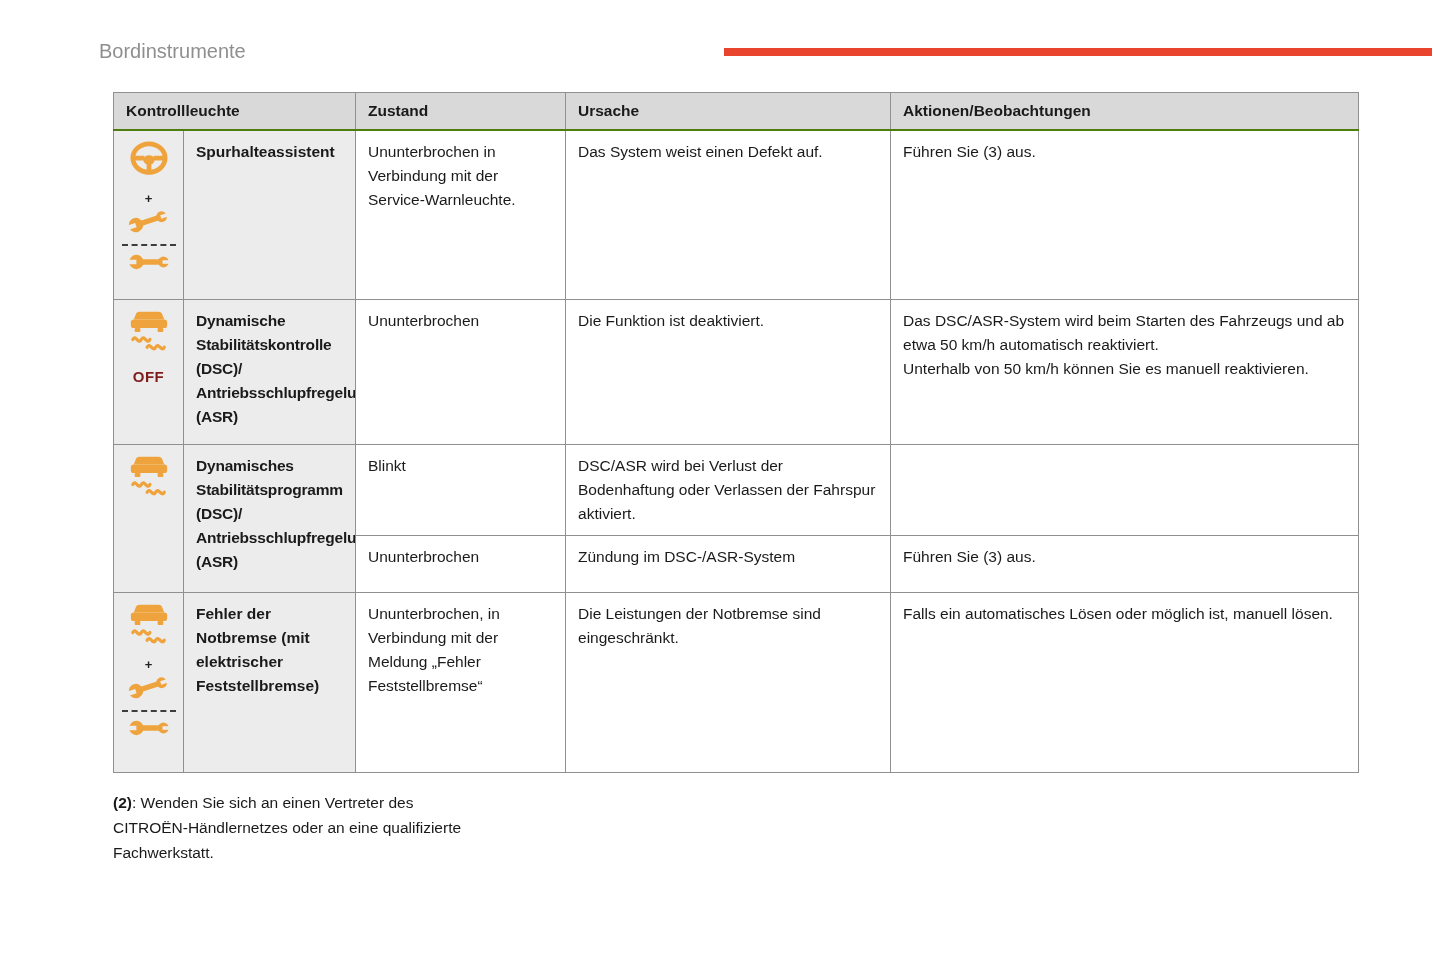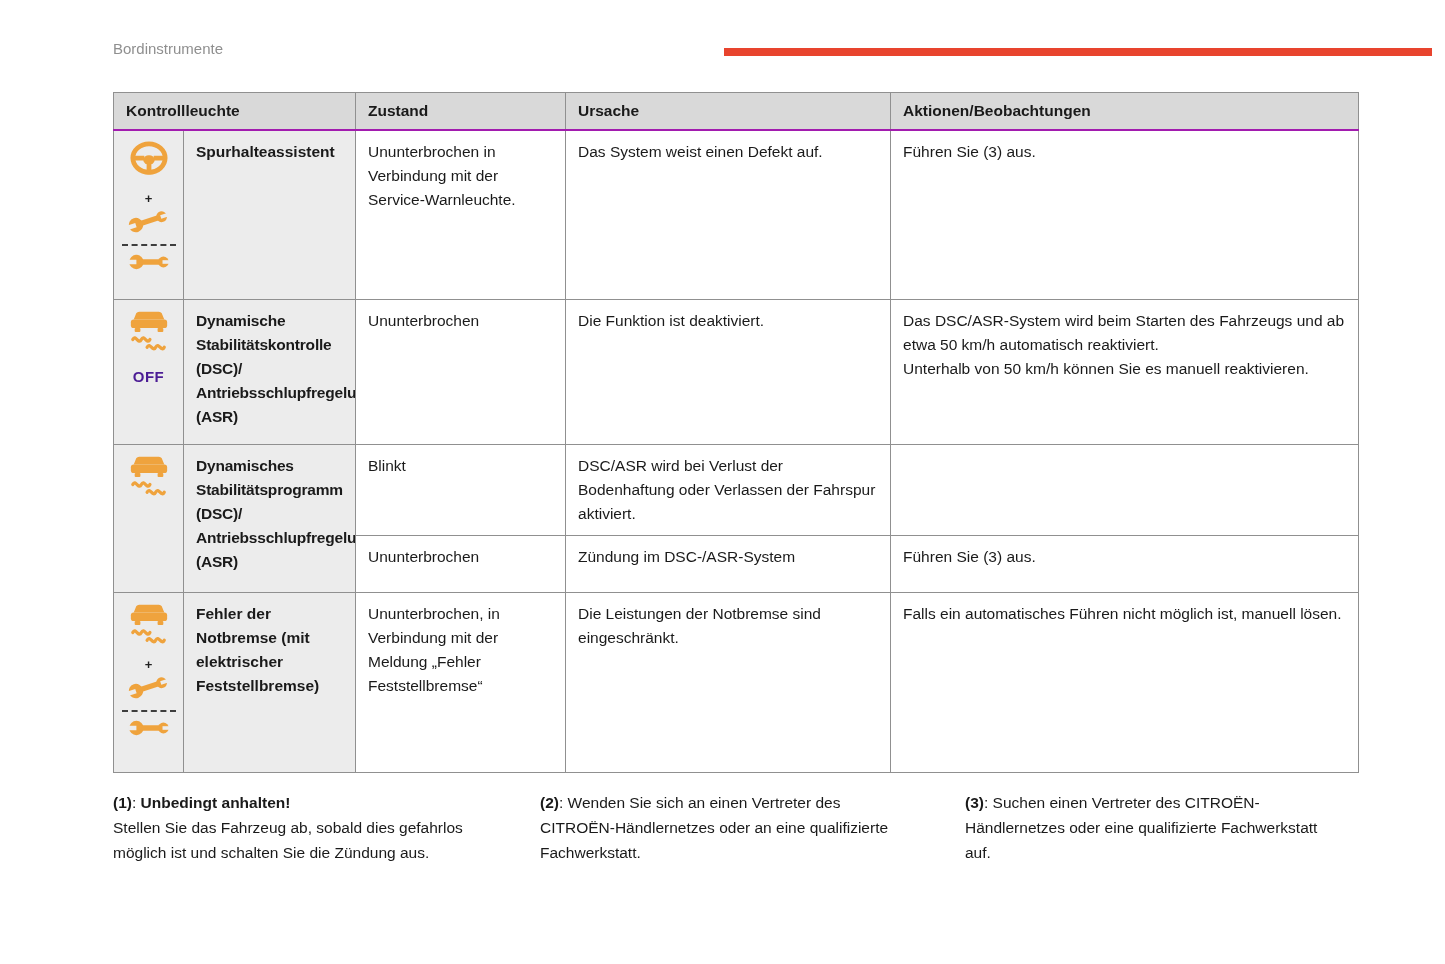--- a/index.html
+++ b/index.html
@@ -9,23 +9,23 @@
   .page {
     position: relative;
     width: 1445px;
     height: 964px;
     background: #ffffff;
     overflow: hidden;
   }
 
   .doc-title {
     position: absolute;
-    left: 113px;
+    left: 99px;
     top: 40px;
-    font-size: 15px;
+    font-size: 20px;
     color: #8f8f8f;
     text-align: right;
   }
 
   .red-bar {
     position: absolute;
     left: 724px;
     right: 13px;
     top: 48px;
     height: 8px;
@@ -58,21 +58,21 @@
     line-height: 1.55;
     padding: 9px 12px;
     overflow: hidden;
   }
   table.warn thead th {
     background: #d9d9d9;
     font-weight: bold;
     vertical-align: middle;
     height: 37px;
     padding: 6px 12px;
-    border-bottom: 2px solid #a21caf;
+    border-bottom: 2px solid #4d7c0f;
   }
   tr.r1  { height: 169px; }
   tr.r2  { height: 145px; }
   tr.r3a { height: 90px; }
   tr.r3b { height: 57px; }
   tr.r4  { height: 180px; }
 
   td.label-bg { background: #ececec; }
   td.icon-cell { padding: 12px 4px; text-align: center; }
   td.name-cell { font-weight: bold; }
@@ -95,21 +95,21 @@
     font-weight: bold;
     color: #222222;
     line-height: 1;
   }
   .dash-sep {
     width: 54px;
     border-top: 2px dashed #3d3d3d;
     height: 0;
   }
   .off-label {
-    color: #4c1d95;
+    color: #7f1d1d;
     font-weight: bold;
     font-size: 15px;
     letter-spacing: 0.5px;
   }
   .tilt { transform: rotate(-18deg); }
 
   .footnotes {
     position: absolute;
     left: 113px;
     top: 791px;
@@ -286,35 +286,28 @@
                   <circle cx="39" cy="10" r="6" fill="#efa33d"></circle>
                   <rect x="0" y="7.5" width="9" height="5" fill="#ececec"></rect>
                   <rect x="38" y="8" width="8" height="4" fill="#ececec"></rect>
                 </svg>
               </span>
             </div>
           </td>
           <td class="label-bg name-cell">Fehler der Notbremse (mit elektrischer Feststellbremse)</td>
           <td>Ununterbrochen, in Verbindung mit der Meldung „Fehler Feststellbremse“</td>
           <td>Die Leistungen der Notbremse sind eingeschränkt.</td>
-          <td>Falls ein automatisches Führen nicht möglich ist, manuell lösen.</td>
+          <td>Falls ein automatisches Lösen oder möglich ist, manuell lösen.</td>
         </tr>
 
       </tbody>
     </table>
   </div>
 
   <div class="footnotes">
-    <div class="footnote fn1">
-      <p class="fn-line"><b>(1)</b><span>: </span><b>Unbedingt anhalten!</b></p>
-      <p class="fn-body">Stellen Sie das Fahrzeug ab, sobald dies gefahrlos möglich ist und schalten Sie die Zündung aus.</p>
-    </div>
     <div class="footnote fn2">
       <p class="fn-body"><b>(2)</b><span>: </span><span>Wenden Sie sich an einen Vertreter des CITROËN-Händlernetzes oder an eine qualifizierte Fachwerkstatt.</span></p>
     </div>
-    <div class="footnote fn3">
-      <p class="fn-body"><b>(3)</b><span>: </span><span>Suchen einen Vertreter des CITROËN-Händlernetzes oder eine qualifizierte Fachwerkstatt auf.</span></p>
-    </div>
   </div>
 
   <div class="page-number">18</div>
 
 </div>
 
 </body></html>

